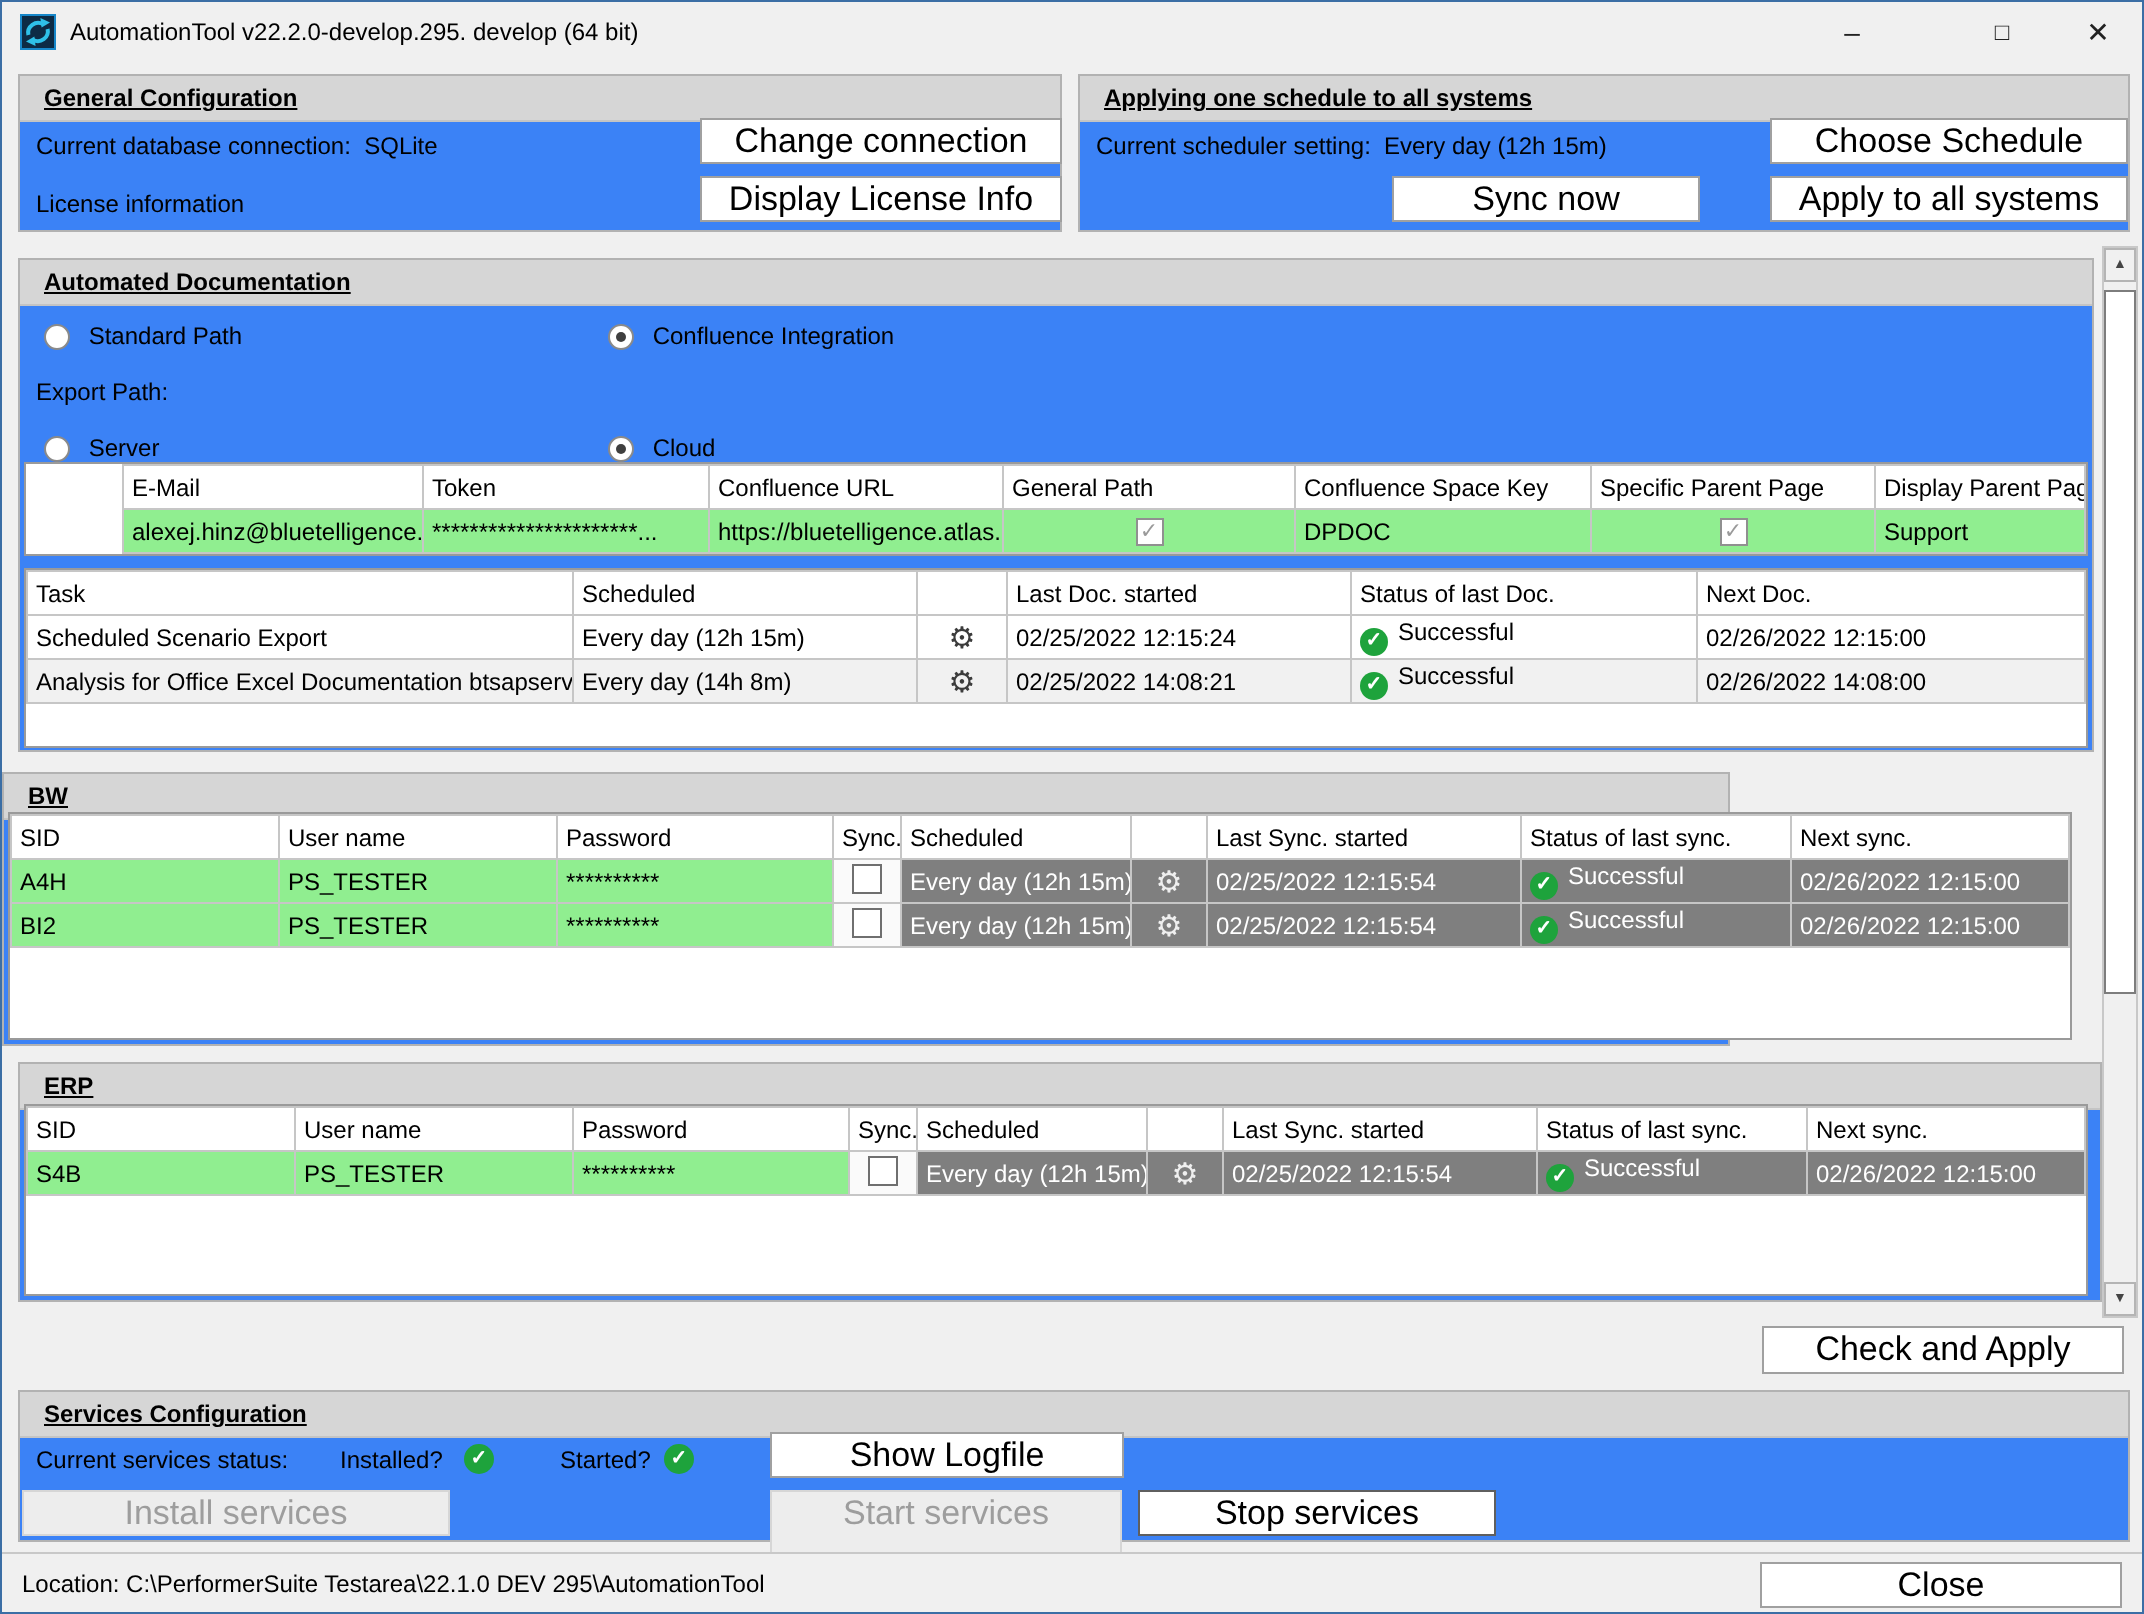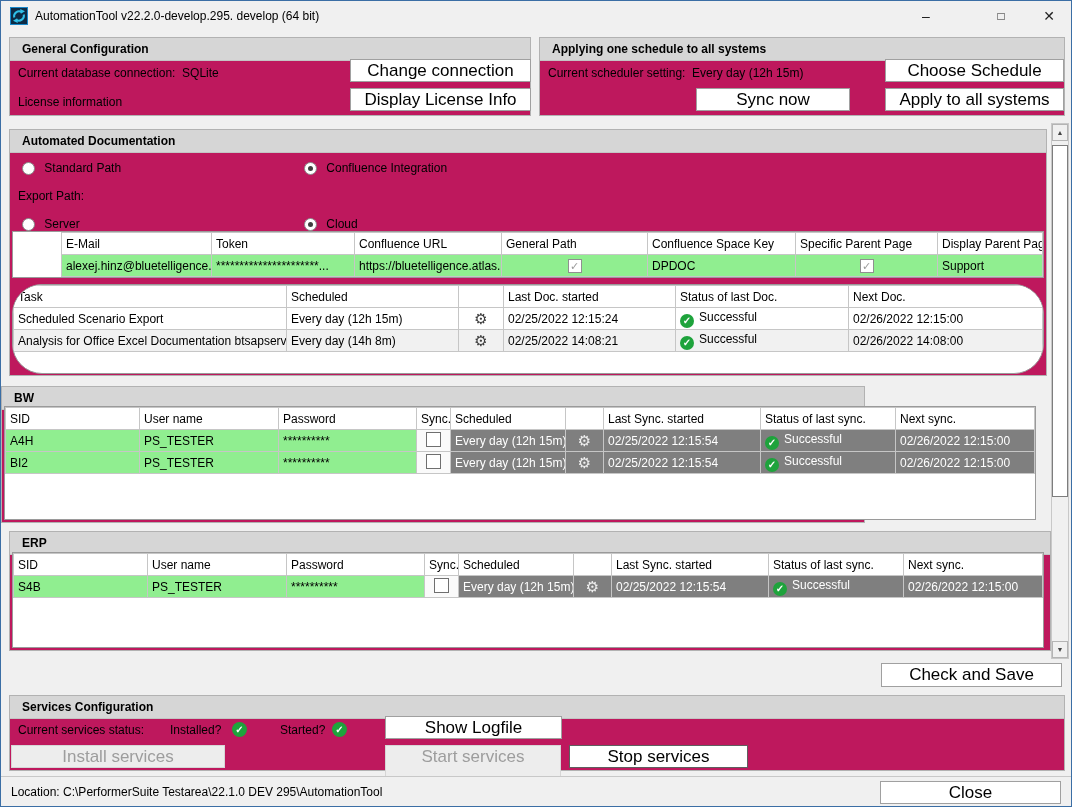--- a/index.html
+++ b/index.html
@@ -10,21 +10,21 @@
     overflow:hidden;
   }
   
   .titlebar { position:absolute; left:0; top:0; right:0; height:30px; background:#f0f0f0; }
   .app-icon { position:absolute; left:9px; top:6px; width:18px; height:18px;
     background:#0d2b45; border:1px solid #1787c9; box-sizing:border-box; }
   .title-text { position:absolute; left:34px; top:8px; }
   .win-btn { position:absolute; top:0; width:46px; height:30px; text-align:center;
     line-height:30px; font-size:14px; color:#222; }
   
-  .groupbox { position:absolute; border:1px solid #b2b2b2; background:#be185d; box-sizing:border-box; }
+  .groupbox { position:absolute; border:1px solid #b2b2b2; background:#3b82f6; box-sizing:border-box;text-decoration:underline; }
   .gb-hdr { height:22px; background:#d6d6d6; border-bottom:1px solid #c4c4c4;
     font-weight:bold; padding-left:12px; line-height:22px; }
   .lbl { position:absolute; white-space:nowrap; }
   .btn { position:absolute; background:#fff; border:1px solid #a0a0a0; box-sizing:border-box;
     text-align:center; line-height:21px; font-size:17px; cursor:default; }
   .btn.disabled { background:#ededed; border-color:#d6d6d6; color:#9d9d9d; }
   .btn.strong { border-color:#5f5f5f; }
   
   .radio { display:inline-block; width:13px; height:13px; border:1px solid #8a8a8a;
     border-radius:50%; background:#fff; vertical-align:-3px; margin-right:6px; box-sizing:border-box;}
@@ -149,21 +149,21 @@
           <td class="green">https://bluetelligence.atlas...</td>
           <td class="green center"><span class="cb">✓</span></td>
           <td class="green">DPDOC</td>
           <td class="green center"><span class="cb">✓</span></td>
           <td class="green">Support</td>
         </tr>
       </tbody>
         </table>
     </div>
 
-    <div class="grid-box" style="left:2px; top:154px; width:1032px; height:90px;border-radius:30px;">
+    <div class="grid-box" style="left:2px; top:154px; width:1032px; height:90px;">
       <table>
         <colgroup>
             <col style="width:273px">
             <col style="width:172px">
             <col style="width:45px">
             <col style="width:172px">
             <col style="width:173px">
             <col>
           </colgroup>
         <tbody>
@@ -292,21 +292,21 @@
         </table>
     </div>
   </div>
 
   <div class="sb">
     <div class="sb-btn" style="top:0;">▲</div>
     <div class="sb-thumb"></div>
     <div class="sb-btn" style="bottom:0;">▼</div>
   </div>
 
-  <div class="btn" style="left:880px; top:662px; width:181px; height:24px; line-height:22px;">Check and Save</div>
+  <div class="btn" style="left:880px; top:662px; width:181px; height:24px; line-height:22px;">Check and Apply</div>
 
   <div class="groupbox" style="left:8px; top:694px; width:1056px; height:76px;">
     <div class="gb-hdr">Services Configuration</div>
     <span class="lbl" style="left:8px; top:27px;">Current services status:</span>
     <span class="lbl" style="left:160px; top:27px;">Installed?</span>
     <span class="badge" style="position:absolute; left:222px; top:26px; width:15px; height:15px; line-height:15px;">✓</span>
     <span class="lbl" style="left:270px; top:27px;">Started?</span>
     <span class="badge" style="position:absolute; left:322px; top:26px; width:15px; height:15px; line-height:15px;">✓</span>
     <div class="btn" style="left:375px; top:20px; width:177px; height:23px;">Show Logfile</div>
     <div class="btn disabled" style="left:1px; top:49px; width:214px; height:23px;">Install services</div>

